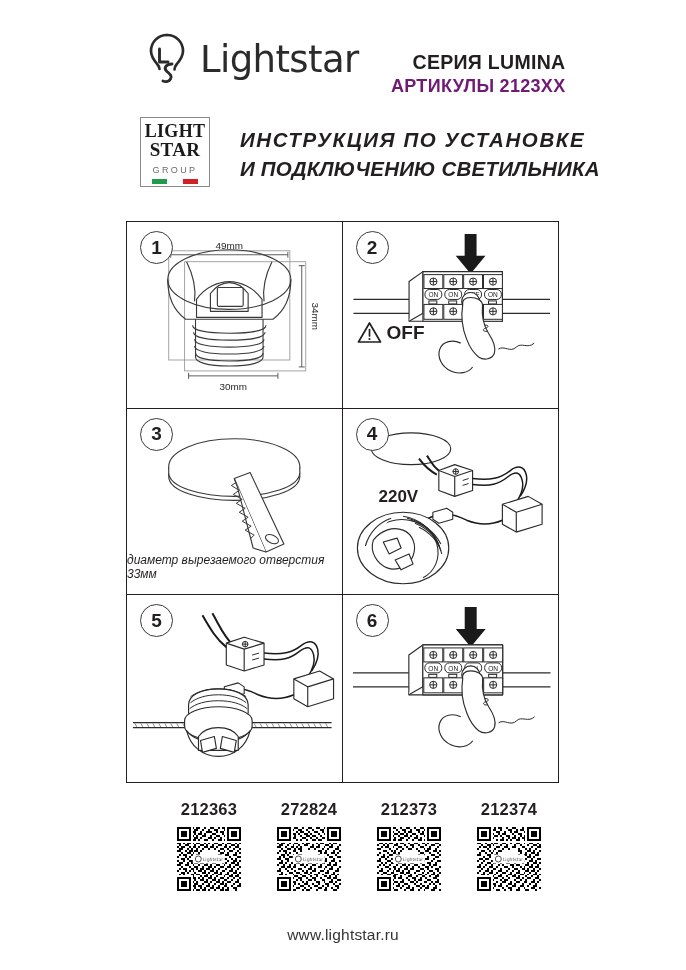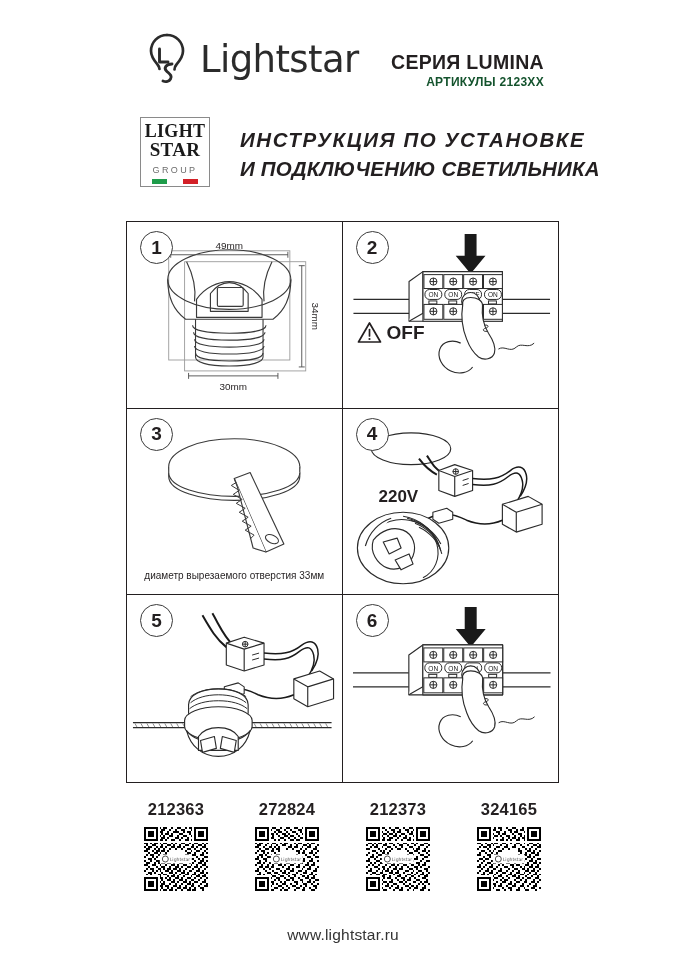--- a/index.html
+++ b/index.html
@@ -39,22 +39,22 @@
   .series-block {
     position: absolute;
     left: 391px; top: 50px;
     text-align: right;
   }
   .series-line1 {
     font-size: 19.5px; font-weight: bold; letter-spacing: 0.3px;
     color: #231f20; line-height: 1.25;
   }
   .series-line2 {
-    font-size: 12px; font-weight: bold; letter-spacing: 0.3px;
-    color: #14532d; line-height: 1.35;
+    font-size: 18px; font-weight: bold; letter-spacing: 0.3px;
+    color: #701a75; line-height: 1.35;
   }
 
   
   .lsg-box {
     position: absolute;
     left: 140px; top: 117px;
     width: 70px; height: 70px;
     border: 1.3px solid #8a8a8a;
     background: #fff;
     display: flex; flex-direction: column;
@@ -128,23 +128,24 @@
     color: #231f20;
     background: #fff;
     z-index: 4;
   }
   .art { position: absolute; left: 0; top: 0; width: 100%; height: 100%; }
   .art svg { display: block; width: 100%; height: 100%; }
 
   .caption {
     position: absolute;
     left: 0; right: 0; bottom: 13px;
-    text-align: center;
-    font-size: 10px;
+    text-align: left;
+    font-size: 12px;
     color: #231f20;
+    font-style: italic;
   }
   .volt-label {
     position: absolute;
     left: 36px; top: 78px;
     font-size: 17px; font-weight: bold;
     color: #231f20;
     z-index: 3;
   }
   .off-warn {
     position: absolute;
@@ -154,21 +155,21 @@
   }
   .off-warn .tri { width: 25px; height: 23px; display:block; }
   .off-warn .txt { font-size: 19px; font-weight: bold; color: #231f20; }
 
   
   .codes {
     position: absolute;
     left: 126px; top: 800px;
     width: 433px;
     display: flex;
-    justify-content: space-between;
+    justify-content: flex-end;
   }
   .code-item {
     width: 100px;
     display: flex; flex-direction: column; align-items: center;
   }
   .code-num {
     font-size: 16.5px; font-weight: bold;
     color: #231f20;
     margin-bottom: 8px;
     letter-spacing: 0.2px;
@@ -1397,21 +1398,21 @@
         </g>
       </svg>
       <div class="qr-badge">
         <span class="b-circ"></span>
         <span class="b-txt">Lightstar</span>
       </div>
     </div>
   </div>
 
   <div class="code-item">
-    <div class="code-num">324165</div>
+    <div class="code-num">212374</div>
     <div class="qr-wrap">
       <svg viewBox="0 0 33 33" shape-rendering="crispEdges">
         <rect width="33" height="33" fill="#fff"></rect>
         <g fill="#000">
           <path d="M0 0h7v7h-7z M1 1h5v5h-5z" fill-rule="evenodd"></path>
           <rect x="2" y="2" width="3" height="3"></rect>
           <path d="M26 0h7v7h-7z M27 1h5v5h-5z" fill-rule="evenodd"></path>
           <rect x="28" y="2" width="3" height="3"></rect>
           <path d="M0 26h7v7h-7z M1 27h5v5h-5z" fill-rule="evenodd"></path>
           <rect x="2" y="28" width="3" height="3"></rect>

